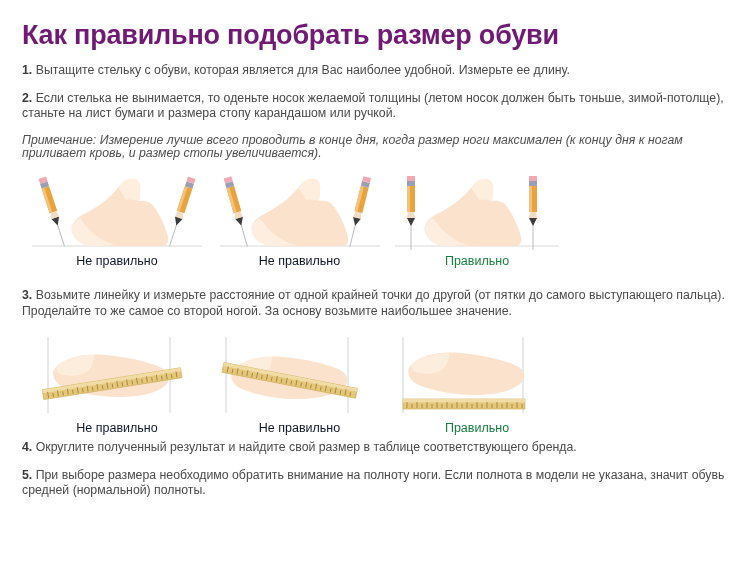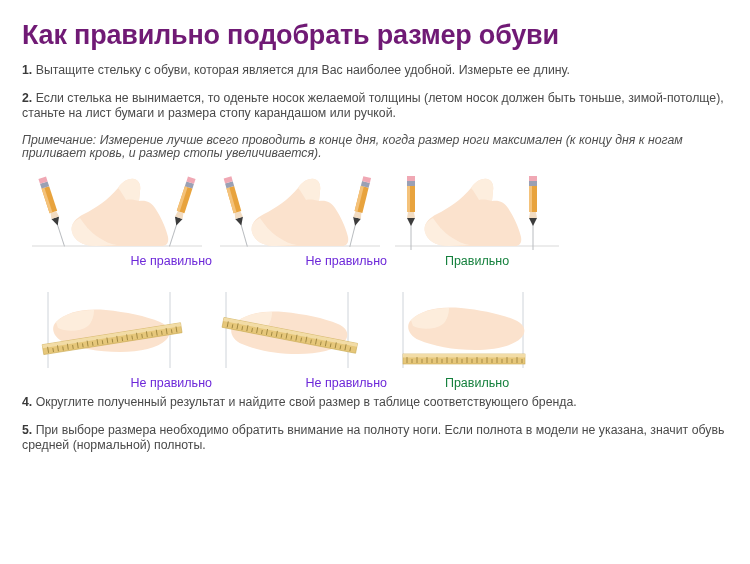--- a/index.html
+++ b/index.html
@@ -59,21 +59,21 @@
   }
   .illus-cell {
     position: relative;
   }
   .caption {
     text-align: center;
     font-size: 12.5px;
     line-height: 14px;
     white-space: nowrap;
   }
-  .cap-bad  { color: #6d28d9; text-align: right; }
+  .cap-bad  { color: #0f172a; }
   .cap-good { color: #15803d; }
 
   svg { display: block; }
 </style>
 </head>
 <body>
 
 <div class="page">
 
   <h1 class="title">Как правильно подобрать размер обуви</h1>
@@ -169,20 +169,21 @@
           <rect x="142" y="12" width="8" height="26" fill="#e8a33d"></rect>
           <rect x="142" y="12" width="3" height="26" fill="#f4c27a"></rect>
           <rect x="142" y="7" width="8" height="5" fill="#9aa0b4"></rect>
           <rect x="142" y="2" width="8" height="5" fill="#f0a8b4"></rect>
         </g>
       </svg>
       <div class="caption cap-good">Правильно</div>
     </div>
   </div>
 
+  <p class="para" style="margin-top:14px;"><span class="num">3.</span><span> Возьмите линейку и измерьте расстояние от одной крайней точки до другой (от пятки до самого выступающего пальца). Проделайте то же самое со второй ногой. За основу возьмите наибольшее значение.</span></p>
 
   <div class="illus-row" style="margin-top:16px;height:100px;">
 
     <div class="illus-cell" style="width:190px;">
       <svg width="190" height="82" viewBox="0 0 190 82">
         <line x1="26" y1="2" x2="26" y2="78" stroke="#cfd4da" stroke-width="1"></line>
         <line x1="148" y1="2" x2="148" y2="78" stroke="#cfd4da" stroke-width="1"></line>
 
         <path d="M34 32 C44 22 62 18 84 20 C104 22 124 26 138 32 C148 36 150 44 144 50 C136 58 118 62 98 62 C76 62 56 58 42 52 C32 48 28 38 34 32 Z" fill="#fbe2cd"></path>
         <path d="M34 32 C42 24 56 20 72 20 C72 26 70 32 66 36 C58 42 44 42 36 38 Z" fill="#fdeede" opacity="0.9"></path>

